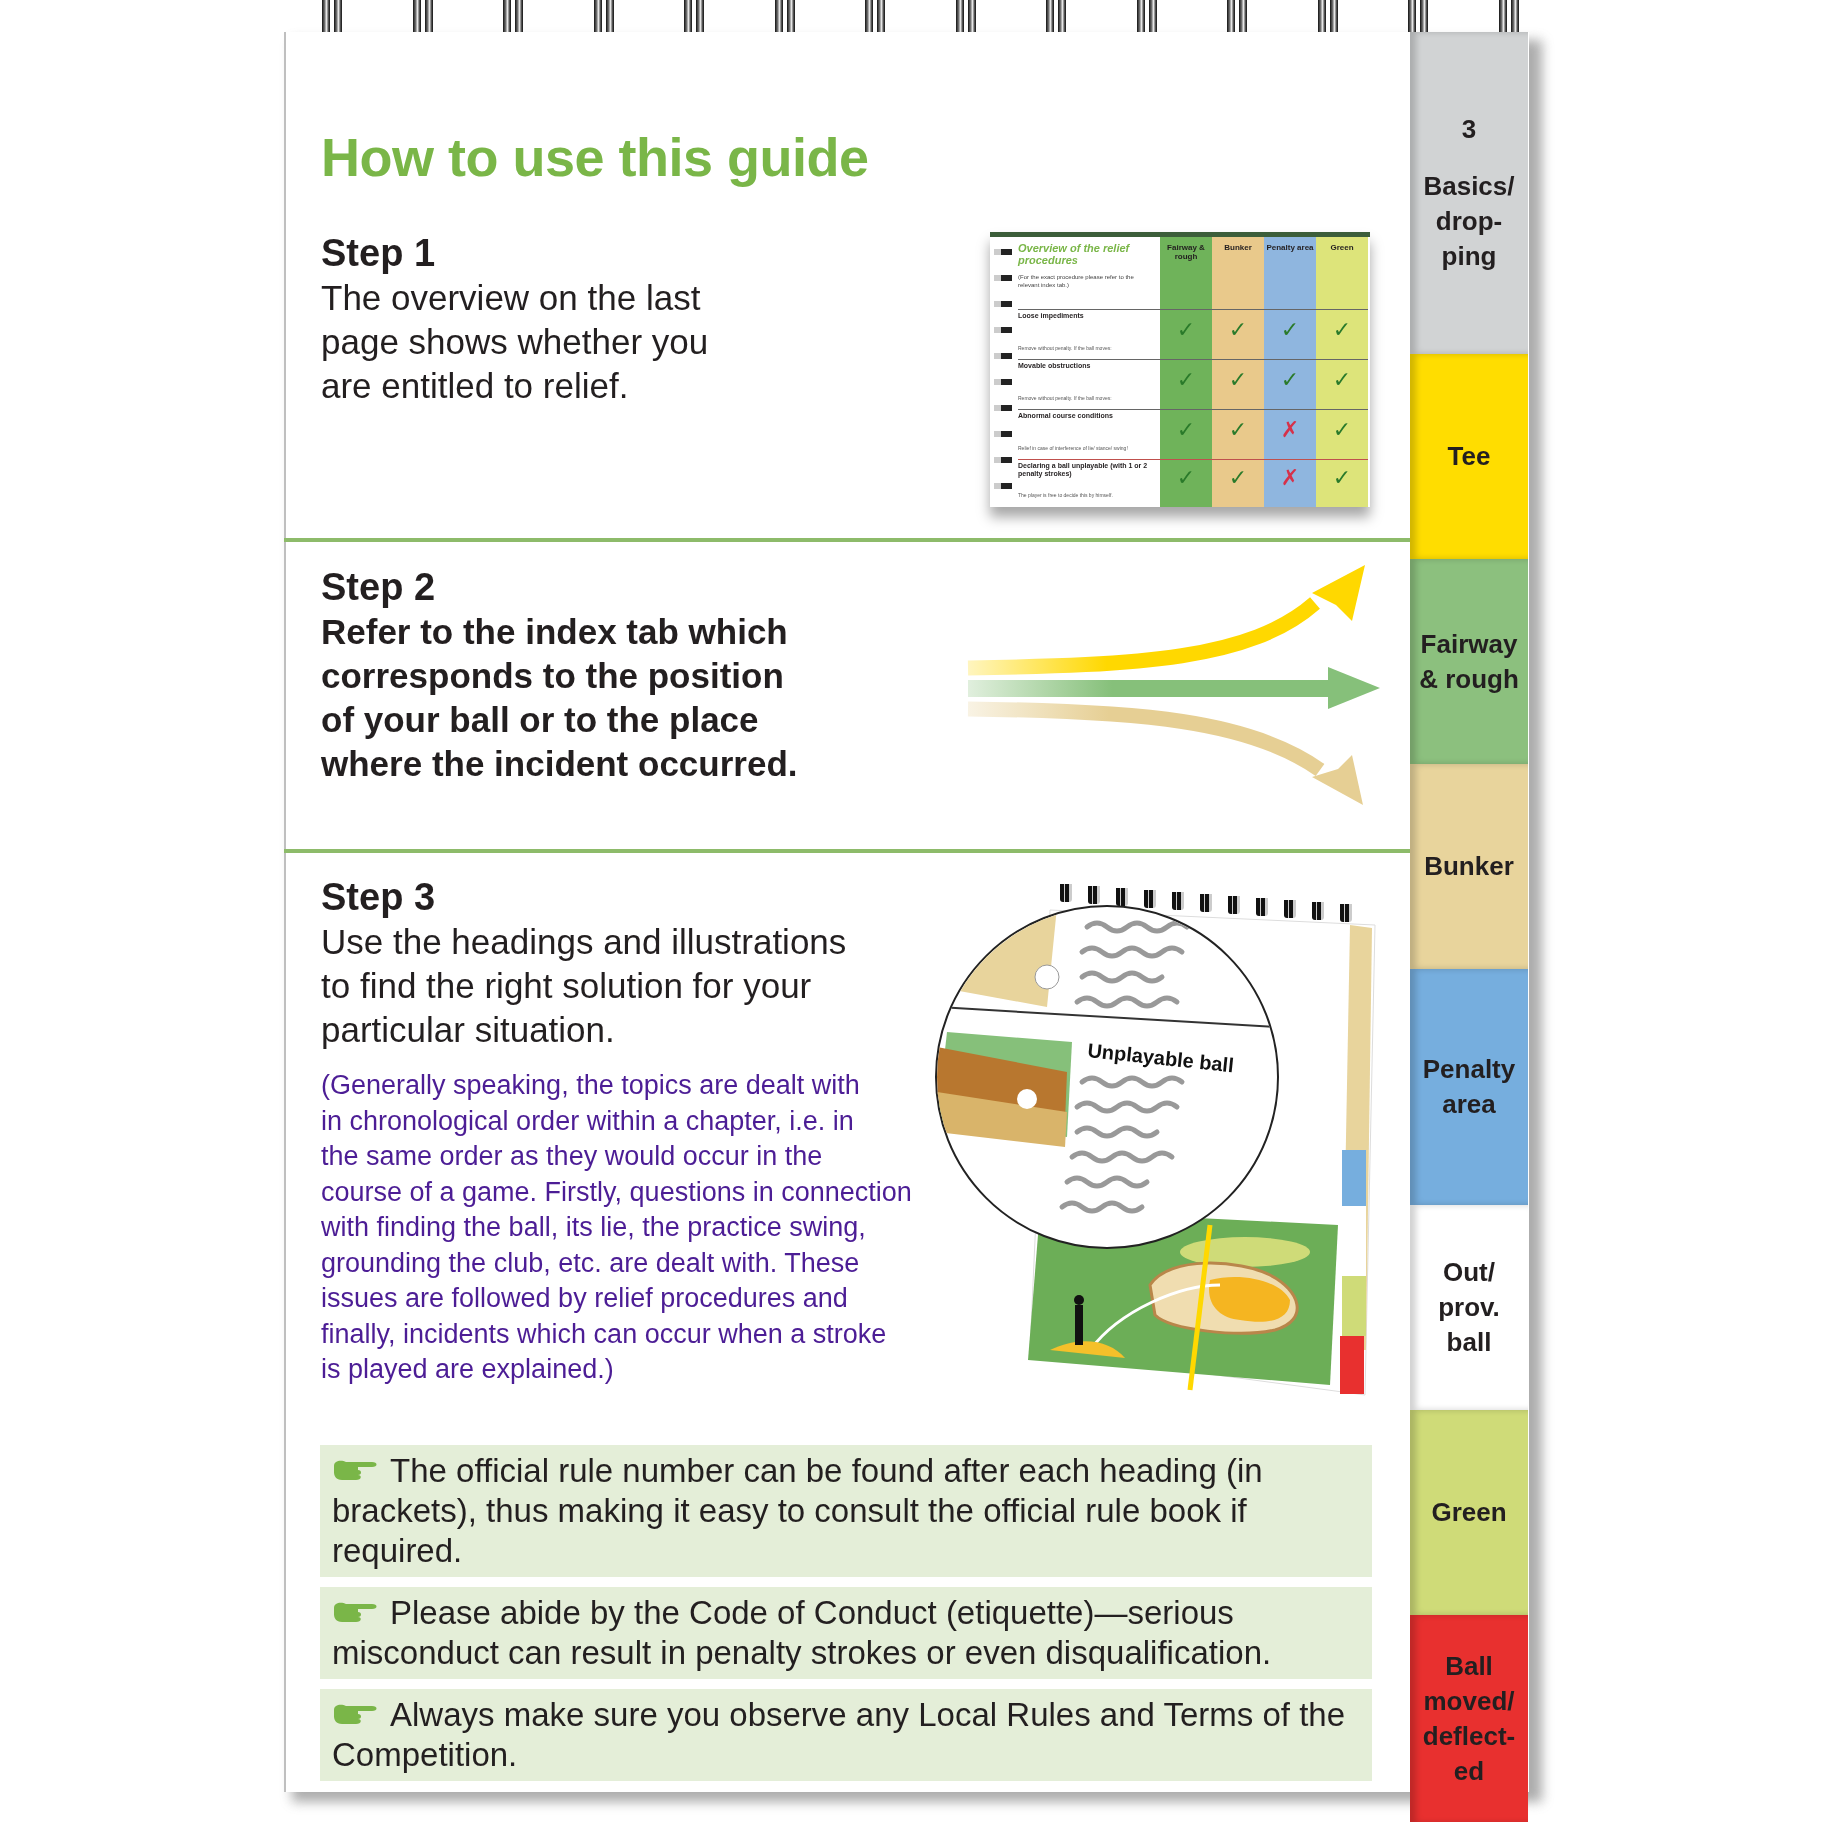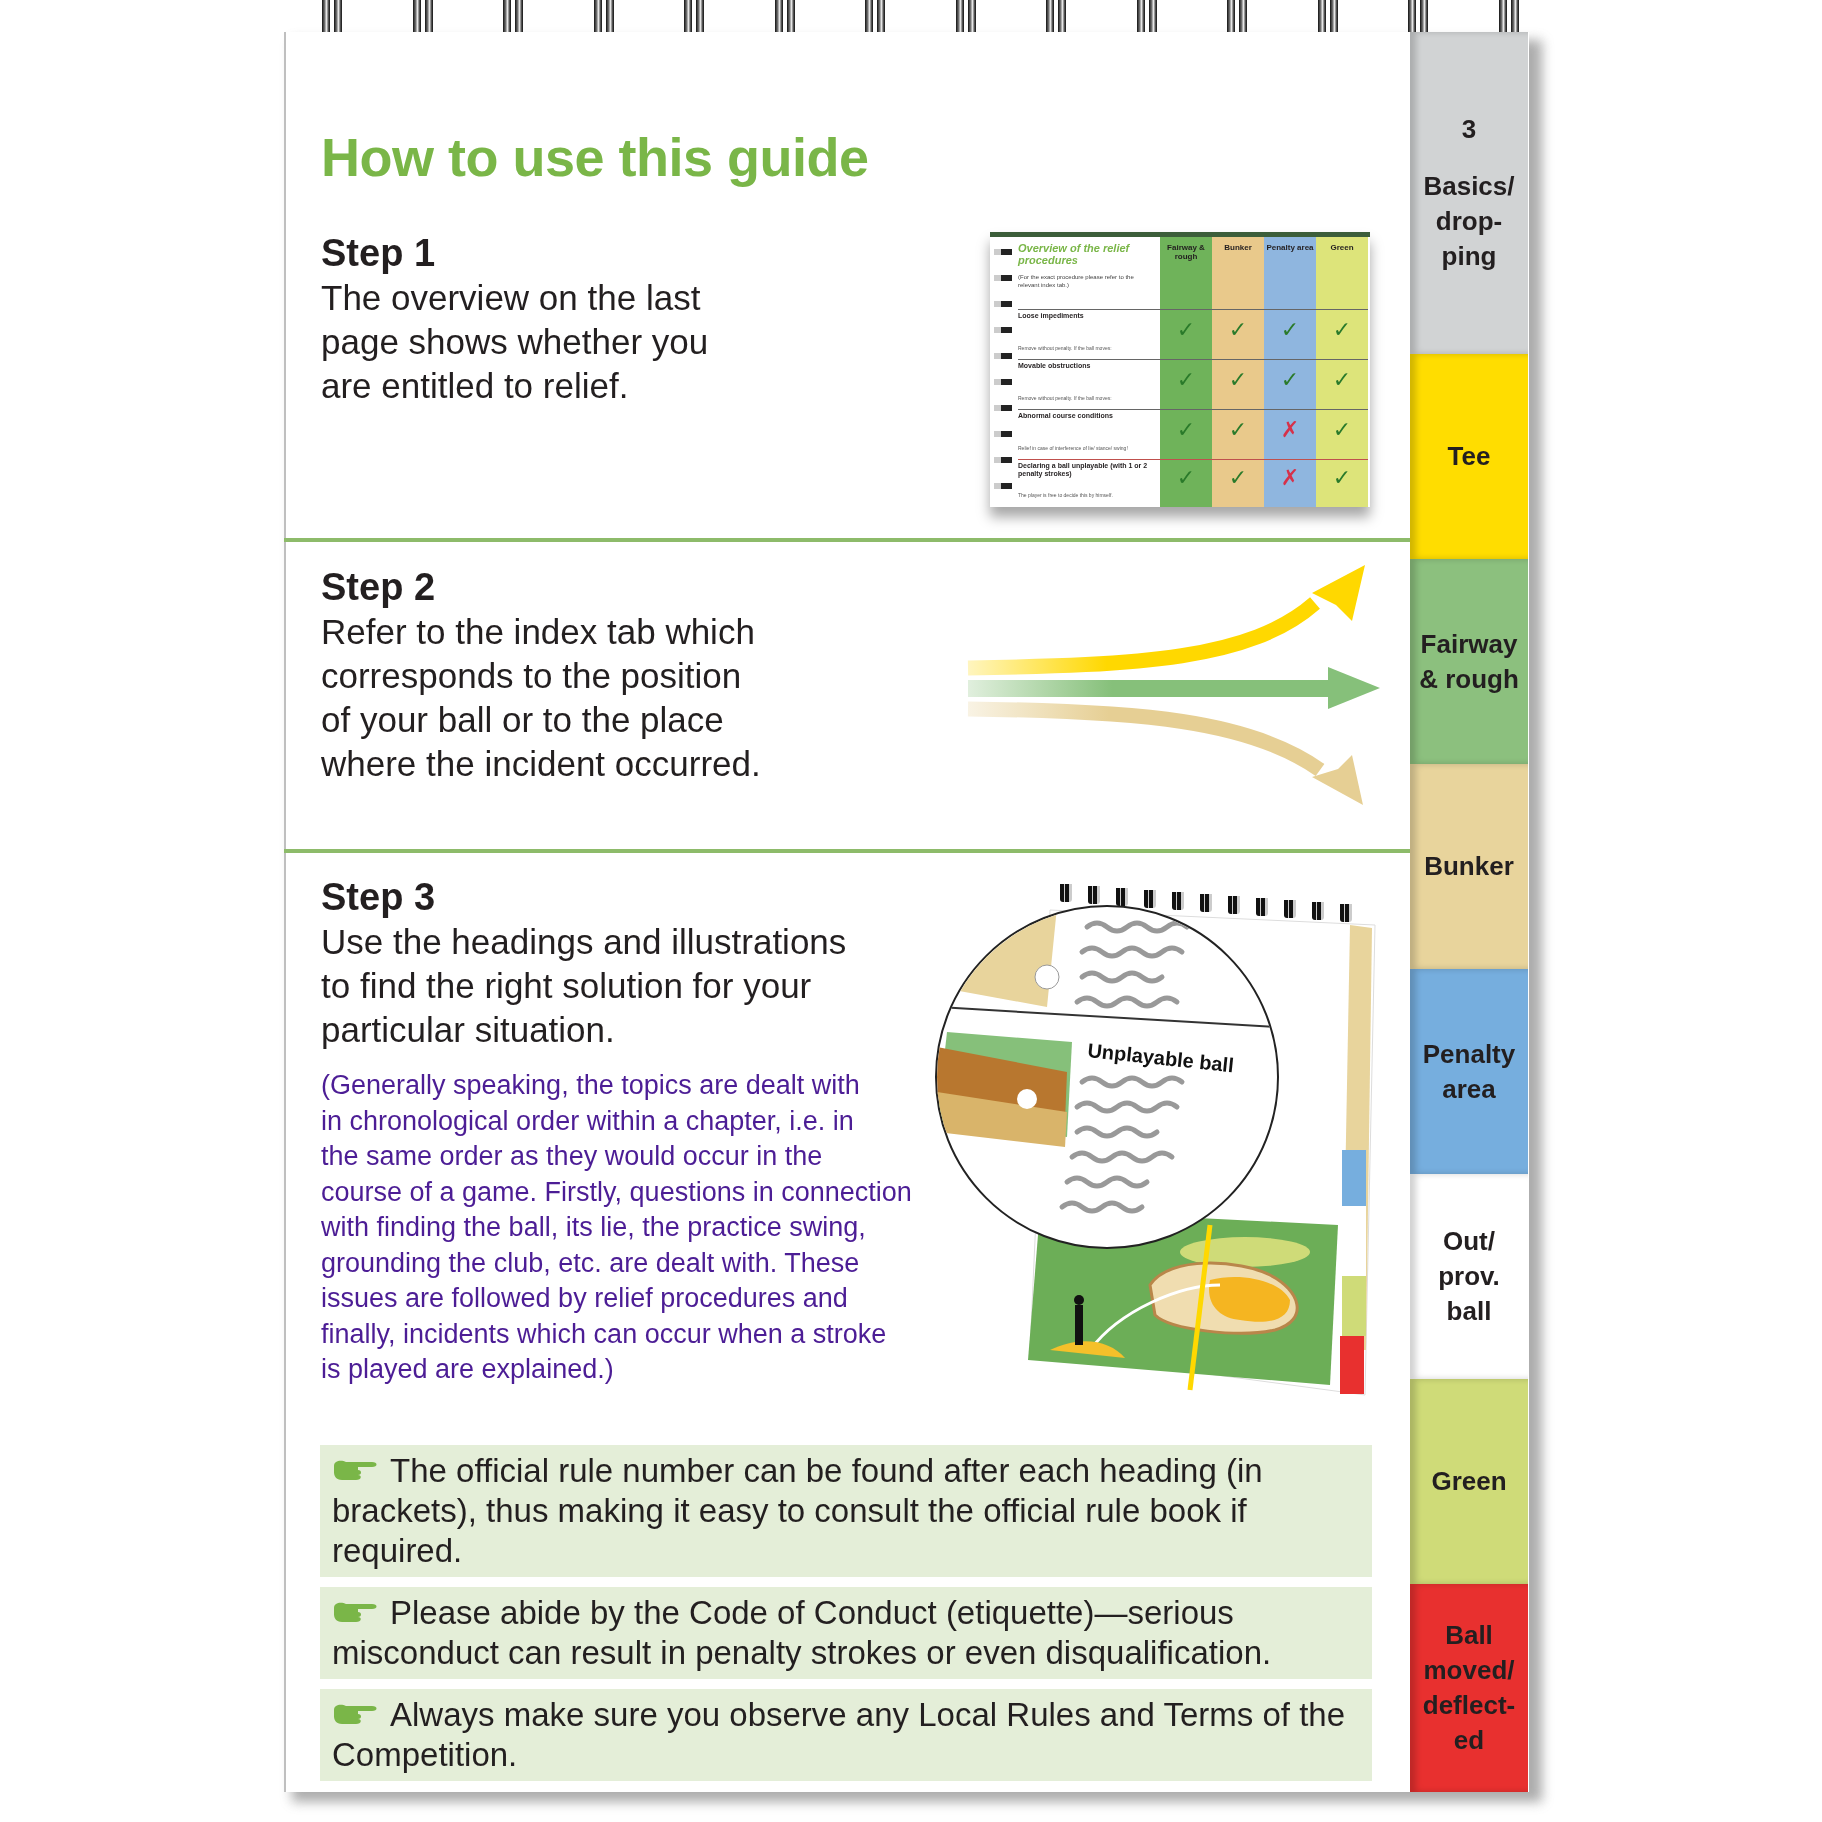--- a/index.html
+++ b/index.html
@@ -164,21 +164,21 @@
       <div class="ov-spiral" style="top: 168px;"></div>
       <div class="ov-spiral" style="top: 194px;"></div>
       <div class="ov-spiral" style="top: 220px;"></div>
       <div class="ov-spiral" style="top: 246px;"></div>
     </div>
 </div>
 
 <div class="divider" style="top:538px;"></div>
 
 <div class="step-h" style="top:566px;">Step 2</div>
-<div class="step-p" style="top:610px;">Refer to the index tab which
+<div class="step-p" style="top:610px;font-weight:bold;">Refer to the index tab which
 corresponds to the position
 of your ball or to the place
 where the incident occurred.</div>
 
 <svg class="arrows" viewBox="0 0 430 260">
   <defs>
     <linearGradient id="gy" x1="0" x2="1">
         <stop offset="0" stop-color="#ffd800" stop-opacity=".25"></stop>
         <stop offset=".4" stop-color="#ffd800"></stop>
       </linearGradient>
@@ -291,21 +291,21 @@
 </div>
 
 <div class="tabs">
   <div class="tab" id="tab0" style="background: rgb(209, 211, 212); height: 322px;"><div><span class="tab-num">3</span><span>Basics/
 drop-
 ping</span></div></div>
   <div class="tab" id="tab1" style="background: rgb(255, 221, 0); height: 205px;"><span>Tee</span></div>
   <div class="tab" id="tab2" style="background: rgb(140, 192, 126); height: 205px;"><span>Fairway
 &amp; rough</span></div>
   <div class="tab" id="tab3" style="background: rgb(232, 212, 156); height: 205px;"><span>Bunker</span></div>
-  <div class="tab" id="tab4" style="background: rgb(118, 174, 222); height: 205px; justify-content: center;"><span>Penalty
+  <div class="tab" id="tab4" style="background: rgb(118, 174, 222); height: 236px; justify-content: center;"><span>Penalty
 area</span></div>
   <div class="tab" id="tab5" style="background: rgb(255, 255, 255); height: 205px;"><span>Out/
 prov.
 ball</span></div>
   <div class="tab" id="tab6" style="background: rgb(207, 219, 120); height: 205px;"><span>Green</span></div>
   <div class="tab" id="tab7" style="background: rgb(232, 48, 47); height: 208px;"><span>Ball
 moved/
 deflect-
 ed</span></div>
 </div>

